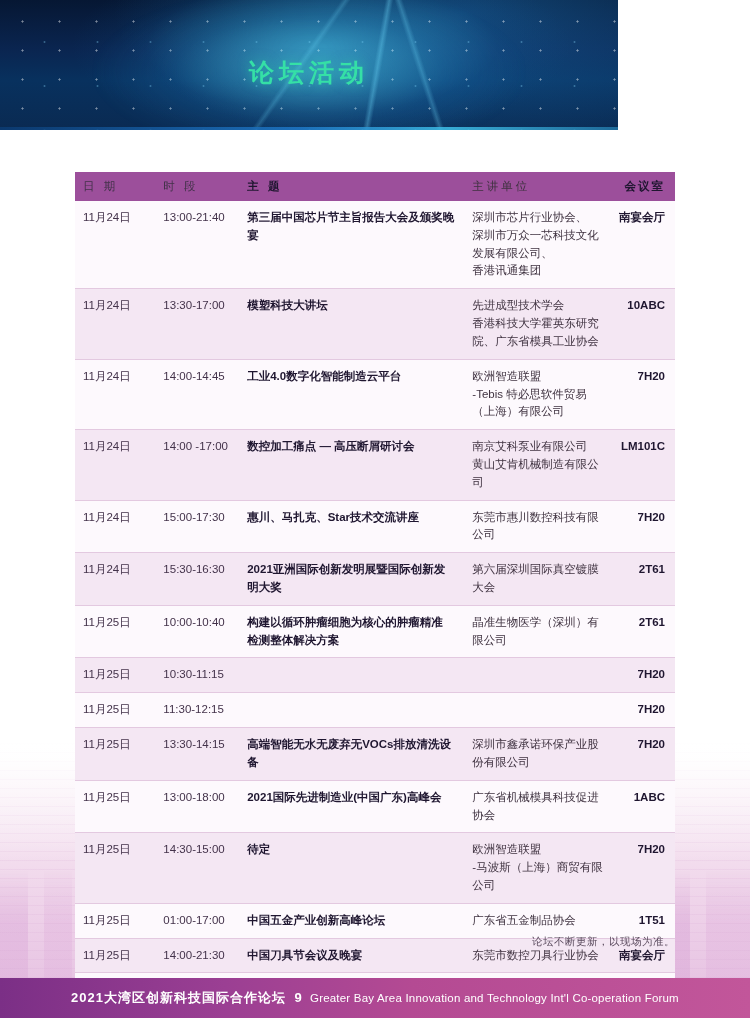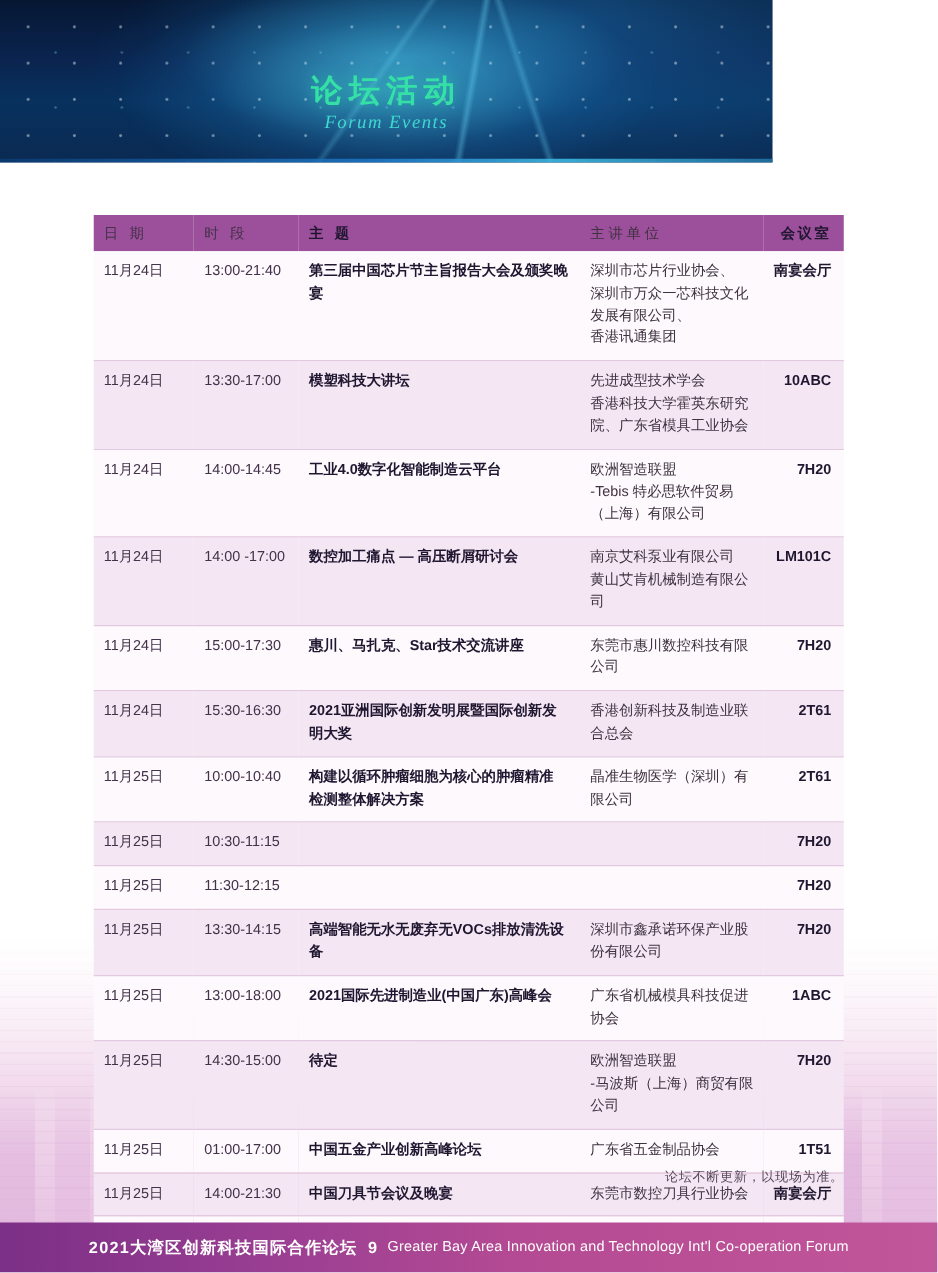--- a/index.html
+++ b/index.html
@@ -170,21 +170,20 @@
 </style>
 </head>
 <body>
 
 <div class="banner">
   <div class="dots"></div>
   <div class="lines"></div>
   <div class="glow"></div>
   <div class="banner-bottom-line"></div>
   <div class="title-cn">论坛活动</div>
-  <div class="title-en">Forum Events</div>
 </div>
 
 <div class="bottom-art">
   <div class="road"></div>
   <div class="road2"></div>
   <div class="buildings"></div>
   <div class="hbars"></div>
   <div class="sky-glow"></div>
 </div>
 
@@ -260,21 +259,21 @@
           </td>
           <td class="c-room"><span class="line">7H20</span></td>
         </tr>
         <tr class="alt">
           <td class="c-date"><span class="line">11月24日</span></td>
           <td class="c-time"><span class="line">15:30-16:30</span></td>
           <td class="c-topic">
             <span class="line">2021亚洲国际创新发明展暨国际创新发明大奖</span>
           </td>
           <td class="c-org">
-            <span class="line">香港创新科技及制造业联合总会</span>
+            <span class="line">第六届深圳国际真空镀膜大会</span>
           </td>
           <td class="c-room"><span class="line">2T61</span></td>
         </tr>
         <tr>
           <td class="c-date"><span class="line">11月25日</span></td>
           <td class="c-time"><span class="line">10:00-10:40</span></td>
           <td class="c-topic">
             <span class="line">构建以循环肿瘤细胞为核心的肿瘤精准</span>
             <span class="line">检测整体解决方案</span>
           </td>

